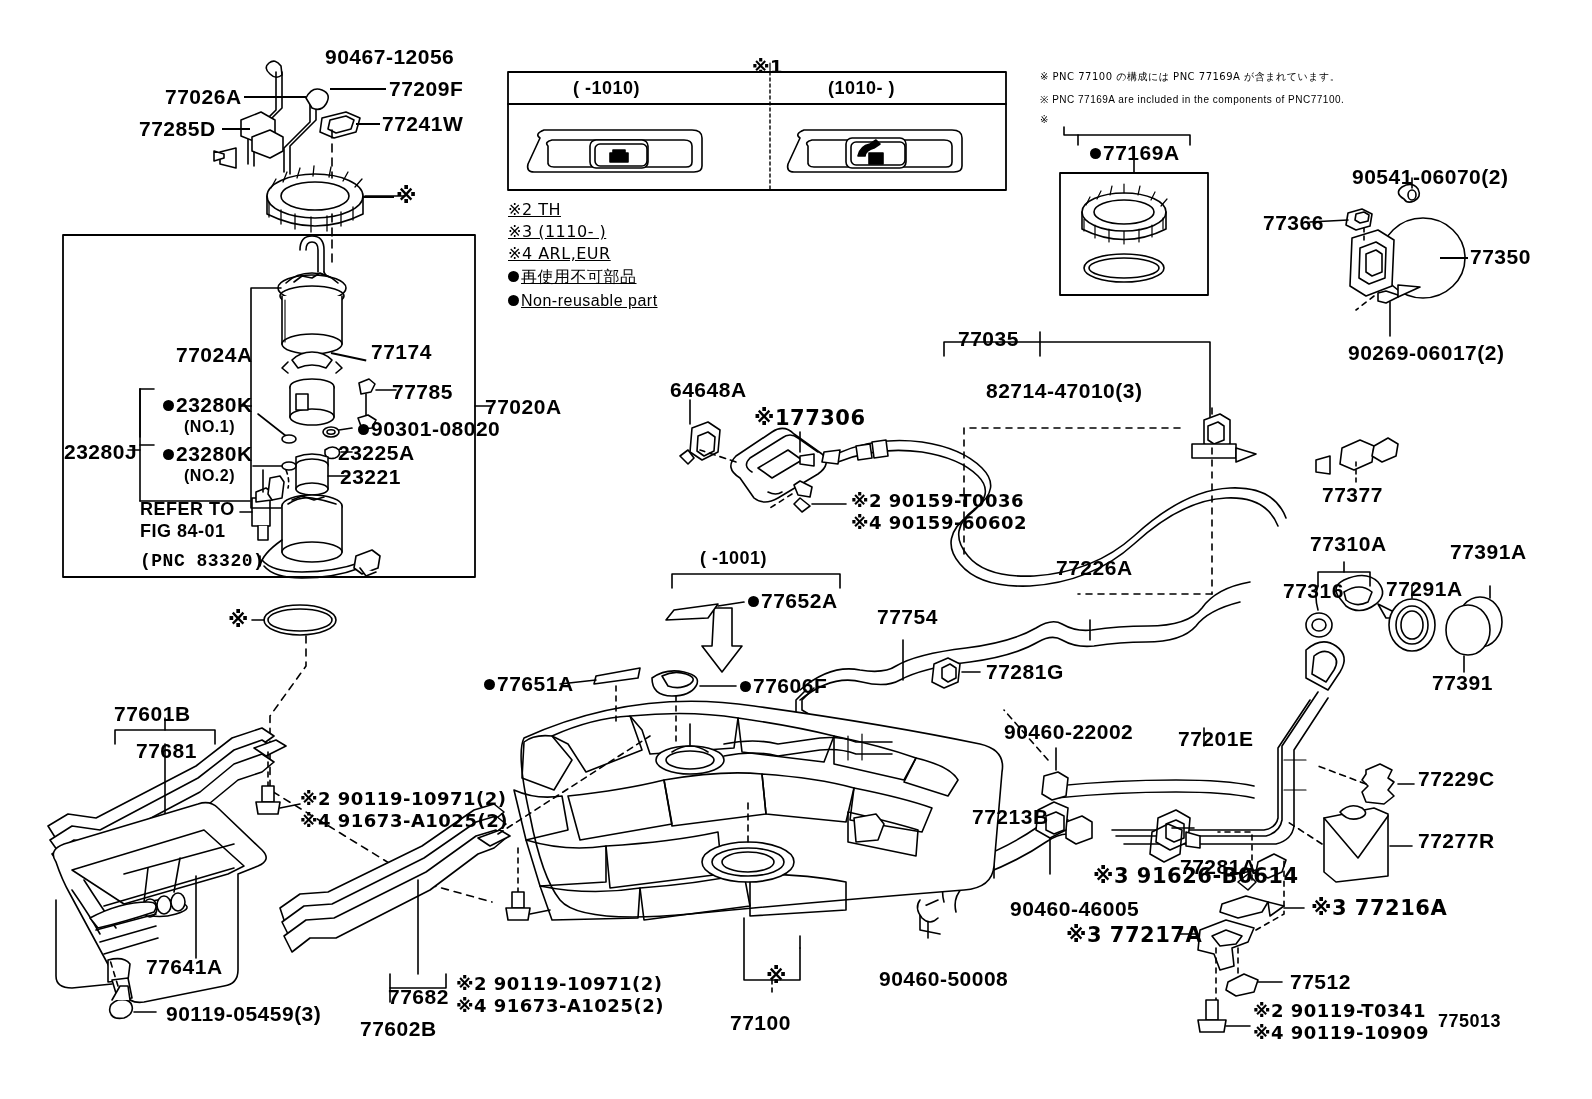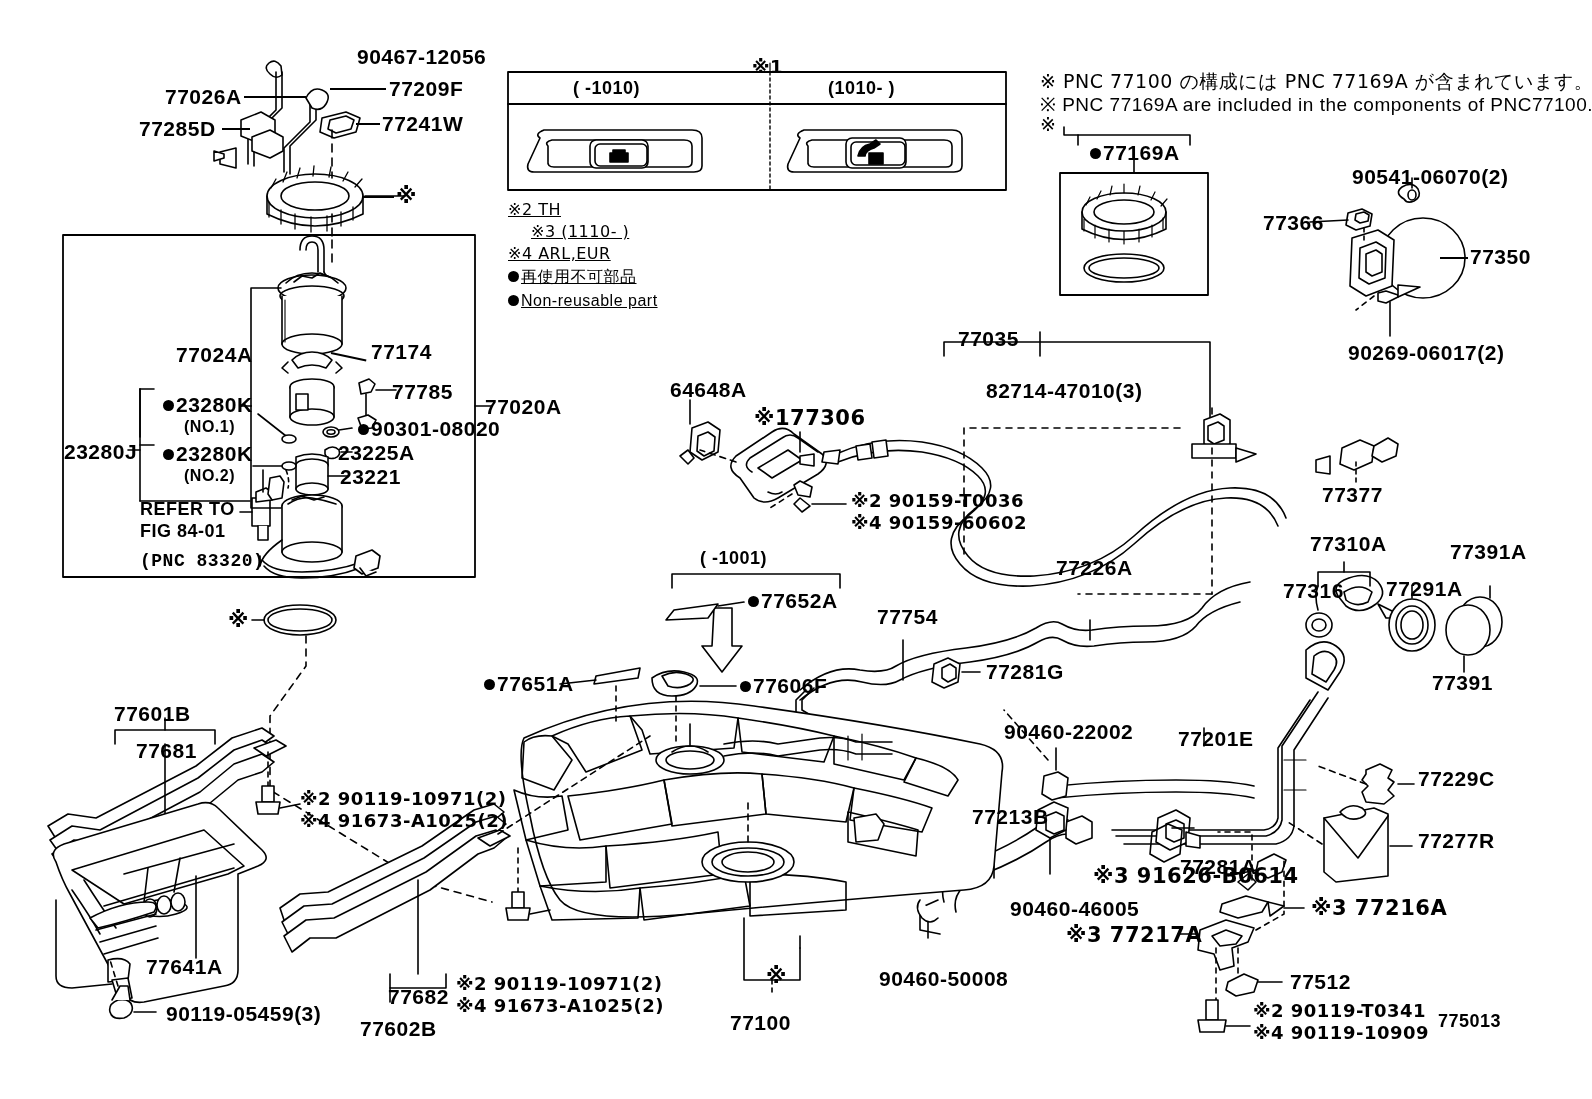--- a/index.html
+++ b/index.html
@@ -3,21 +3,21 @@
 <meta charset="utf-8">
 <style>
   html,body{margin:0;padding:0;background:#ffffff;}
   body{width:1592px;height:1099px;position:relative;overflow:hidden;
        font-family:"Liberation Sans", sans-serif;color:#000;}
   #stage{position:absolute;left:0;top:0;width:1592px;height:1099px;}
   .lbl{position:absolute;white-space:nowrap;font-family:"Liberation Sans",sans-serif;
        font-weight:700;letter-spacing:0.5px;line-height:1;}
   .num{font-size:21px;}
   .num-s{font-size:18px;}
-  .note{font-size:19px;font-weight:400;}
+  .note{font-size:10px;font-weight:400;}
   .note-b{font-size:16px;font-weight:400;text-decoration:underline;}
   .jp{font-family:"DejaVu Sans",sans-serif;}
   .dot{display:inline-block;width:11px;height:11px;border-radius:50%;
        background:#000;vertical-align:middle;margin-right:2px;position:relative;top:-1px;}
   .ln{position:absolute;background:#000;}
   svg{position:absolute;left:0;top:0;overflow:visible;}
   .small{font-size:16px;font-weight:700;}
 </style>
 </head>
 <body>
@@ -437,38 +437,38 @@
 
   <line x1="518" y1="848" x2="518" y2="892" stroke-dasharray="5,5"></line>
   <rect x="512" y="892" width="12" height="16" fill="#fff"></rect>
   <path d="M506,908 l24,0 l-2,12 l-20,0 z" fill="#fff"></path>
   <line x1="530" y1="914" x2="550" y2="910"></line>
   <path d="M498,834 l152,-98" stroke-dasharray="6,5"></path>
 
   </g>
 </svg>
 
-<div class="lbl num" style="left:325px;top:46px;margin-left:32px;">90467-12056</div>
+<div class="lbl num" style="left:325px;top:46px;">90467-12056</div>
 <div class="lbl num" style="left:165px;top:86px;">77026A</div>
 <div class="ln" style="left:244px;top:96px;width:62px;height:2px;"></div>
 <div class="lbl num" style="left:389px;top:78px;">77209F</div>
 <div class="ln" style="left:330px;top:88px;width:56px;height:2px;"></div>
 <div class="lbl num" style="left:139px;top:118px;">77285D</div>
 <div class="ln" style="left:222px;top:128px;width:28px;height:2px;"></div>
 <div class="lbl num" style="left:382px;top:113px;">77241W</div>
 <div class="ln" style="left:356px;top:123px;width:24px;height:2px;"></div>
 <div class="lbl num jp" style="left:396px;top:186px;">※</div>
 <div class="ln" style="left:362px;top:196px;width:32px;height:2px;"></div>
 
 <div class="lbl num-s jp" style="left:752px;top:58px;">※1</div>
 <div class="lbl num-s" style="left:573px;top:79px;">(       -1010)</div>
 <div class="lbl num-s" style="left:828px;top:79px;">(1010-      )</div>
 
 <div class="lbl note-b jp" style="left:508px;top:202px;">※2 TH</div>
-<div class="lbl note-b jp" style="left:508px;top:224px;margin-left:23px;">※3 (1110-      )</div>
+<div class="lbl note-b jp" style="left:508px;top:224px;">※3 (1110-      )</div>
 <div class="lbl note-b jp" style="left:508px;top:246px;">※4 ARL,EUR</div>
 <div class="lbl note-b jp" style="left:508px;top:269px;"><span class="dot"></span><span>再使用不可部品</span></div>
 <div class="lbl note-b" style="left:508px;top:293px;"><span class="dot"></span><span>Non-reusable part</span></div>
 
 <div class="lbl note jp" style="left:1040px;top:72px;">※ PNC 77100 の構成には PNC 77169A が含まれています。</div>
 <div class="lbl note" style="left:1040px;top:95px;">※ PNC 77169A are included in the components of PNC77100.</div>
 <div class="lbl note jp" style="left:1040px;top:115px;">※</div>
 
 <div class="lbl num" style="left:1090px;top:142px;"><span class="dot"></span><span>77169A</span></div>
 

